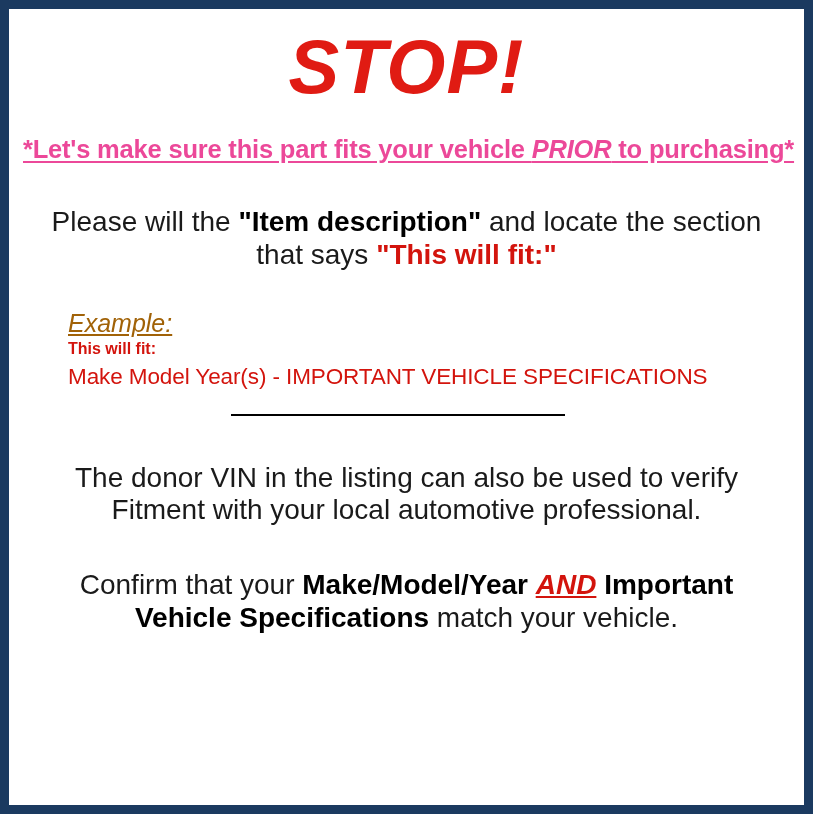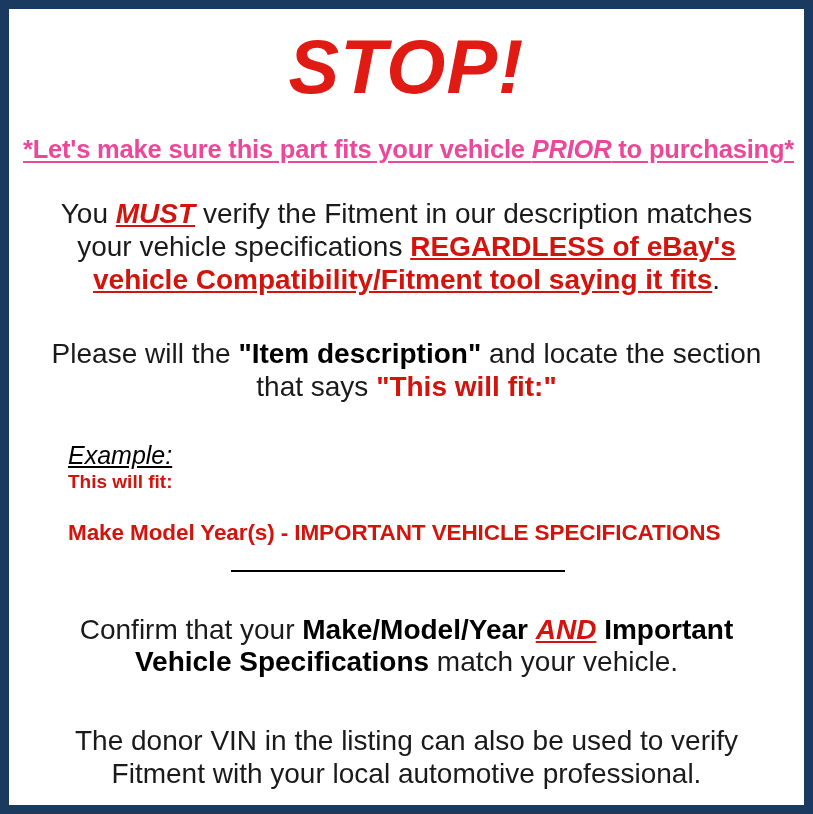--- a/index.html
+++ b/index.html
@@ -96,38 +96,38 @@
 
   
   .example-wrap {
     text-align: left;
     padding-left: 45px;
     margin-top: 38px;
   }
   .example-label {
     font-size: 25px;
     font-style: italic;
-    color: #000000;
+    color: #a16207;
     text-decoration: underline;
     text-underline-offset: 2px;
     line-height: 1.08;
   }
   .example-fit {
-    font-size: 19px;
+    font-size: 16px;
     font-weight: bold;
     color: #d3140d;
     line-height: 1.2;
     margin-top: 2px;
   }
   .example-spec {
     font-size: 22.5px;
-    font-weight: bold;
+    font-weight: normal;
     color: #d3140d;
     letter-spacing: -0.1px;
-    margin-top: 26px;
+    margin-top: 6px;
     white-space: nowrap;
   }
 
   
   .divider-wrap {
     margin-top: 24px;
     display: flex;
     justify-content: center;
   }
   .divider {
@@ -142,38 +142,35 @@
 
 <div class="notice-frame">
   <div class="notice-body">
 
     <div class="headline">STOP!</div>
 
     <div class="tagline">
       <span>*Let's make sure this part fits your vehicle </span><span class="ital">PRIOR</span><span> to purchasing*</span>
     </div>
 
-    <p class="para block-must">
-      <span>You </span><span class="em-must">MUST</span><span> verify the Fitment in our description matches your vehicle specifications </span><span class="em-red-ul">REGARDLESS of eBay's vehicle Compatibility/Fitment tool saying it fits</span><span>.</span>
-    </p>
 
     <p class="para block-view">
       <span>Please will the </span><span class="em-bold">"Item description"</span><span> and locate the section that says </span><span class="em-red">"This will fit:"</span>
     </p>
 
     <div class="example-wrap">
       <div class="example-label">Example:</div>
       <div class="example-fit">This will fit:</div>
       <div class="example-spec">Make Model Year(s) - IMPORTANT VEHICLE SPECIFICATIONS</div>
     </div>
 
     <div class="divider-wrap">
       <div class="divider"></div>
     </div>
 
+    <p class="para block-vin">The donor VIN in the listing can also be used to verify Fitment with your local automotive professional.</p>
+
     <p class="para block-confirm">
       <span>Confirm that your </span><span class="em-bold">Make/Model/Year</span><span>&nbsp;</span><span class="em-must">AND</span><span>&nbsp;</span><span class="em-bold">Important Vehicle Specifications</span><span> match your vehicle.</span>
     </p>
-
-    <p class="para block-vin">The donor VIN in the listing can also be used to verify Fitment with your local automotive professional.</p>
 
   </div>
 </div>
 
 </body></html>

